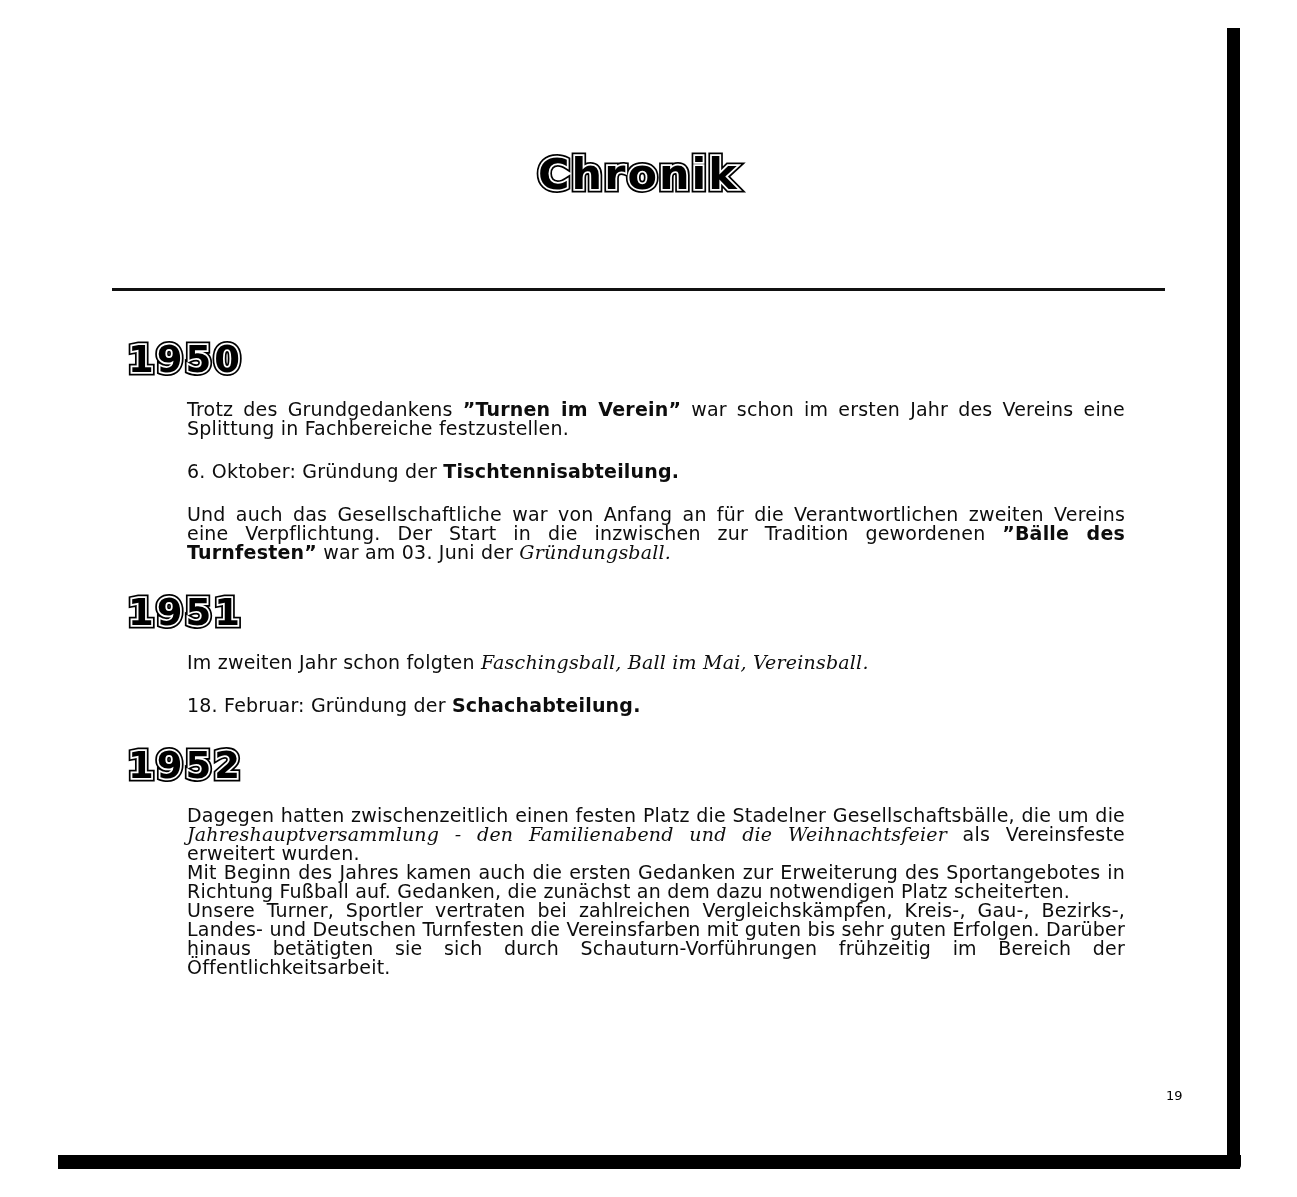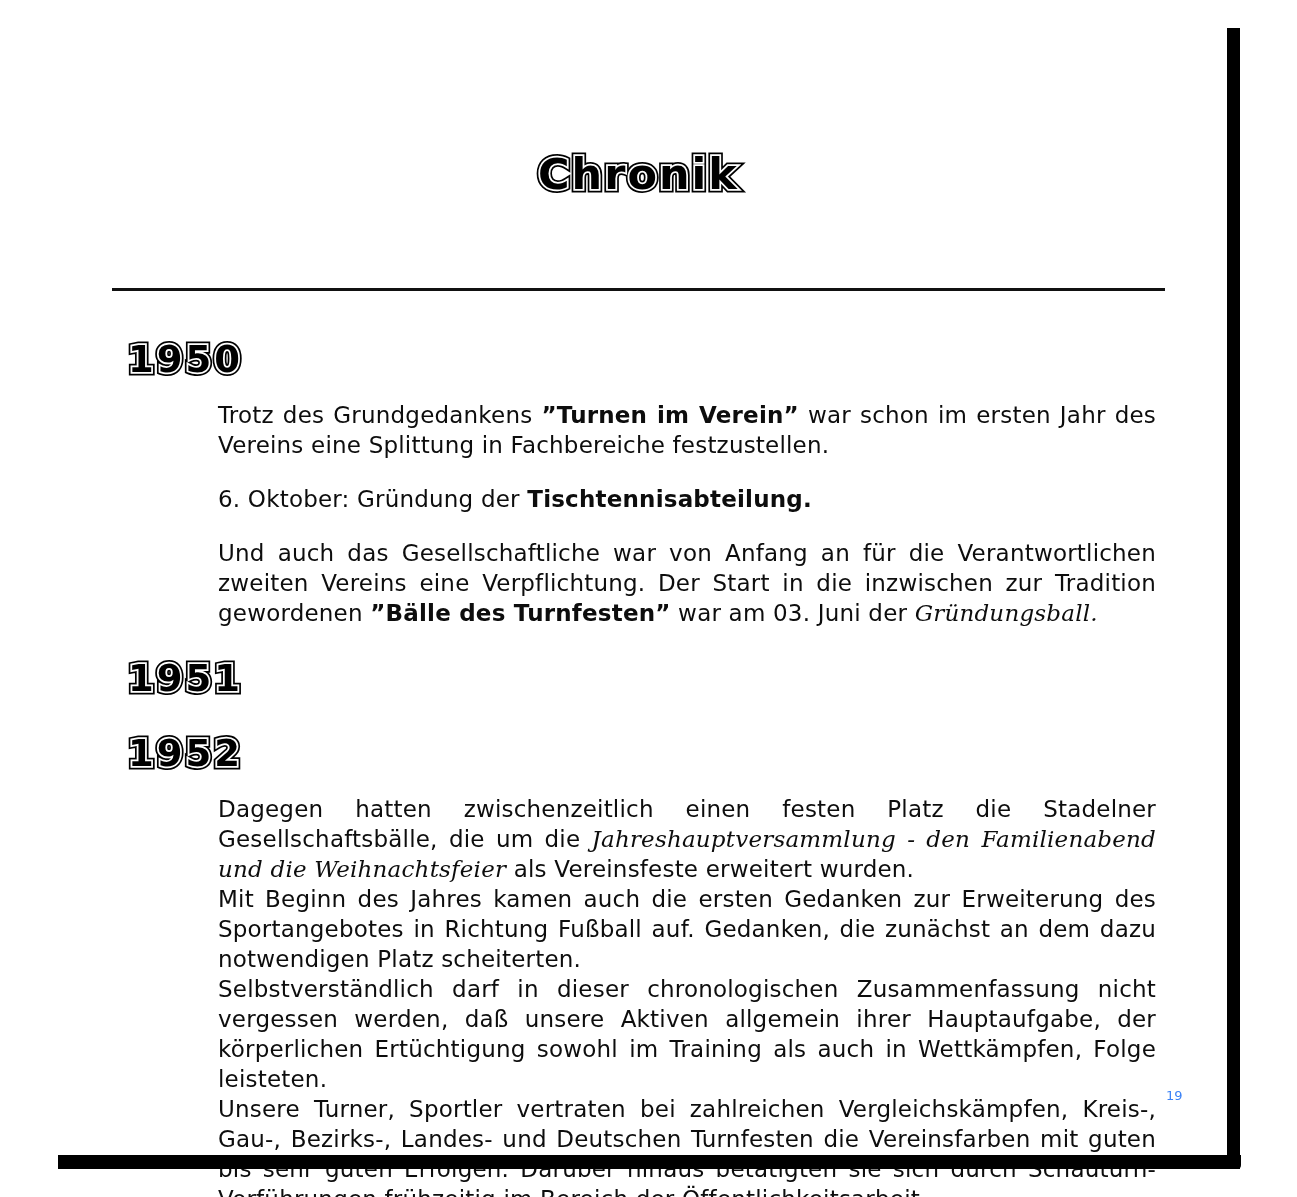--- a/index.html
+++ b/index.html
@@ -38,38 +38,38 @@
 
   .content { position:absolute; top:320px; left:112px; width:1053px; }
 
   .year-section { margin-top:27px; }
   .year-section:first-child { margin-top:8px; }
   h2.year { margin:16px; line-height:48px; height:48px; }
   h2.year .outline { font-size:37px; letter-spacing:3px; }
 
   .paras { }
   .para {
-    margin:24px 0 0 106px;
+    margin:24px 0 0 75px;
     width:938px;
-    font-size:23px;
-    line-height:30px;
+    font-size:19px;
+    line-height:19px;
     text-align:justify;
     letter-spacing:0.2px;
   }
   .paras > .para:first-child { margin-top:7px; }
   .para.tight { margin-top:0; }
   .paras > .para.tight:first-child { margin-top:4px; }
 
   .seg-n { }
   .seg-b { font-weight:bold; }
   .seg-i { font-style:italic; font-family:"DejaVu Serif", serif; }
 
   .page-number {
     position:absolute; top:1088px; left:1166px;
-    font-size:13px; color:#3b82f6;
+    font-size:13px; color:#000000;
   }
 </style>
 </head>
 <body>
 
 <div class="page">
 
   <div class="title-wrap">
     <span class="stack">
       <span class="outline back">Chronik</span>
@@ -92,31 +92,34 @@
           <p class="para"><span class="seg-n">6. Oktober: Gründung der </span><span class="seg-b">Tischtennisabteilung.</span></p>
           <p class="para"><span class="seg-n">Und auch das Gesellschaftliche war von Anfang an für die Verantwortlichen zweiten Vereins eine Verpflichtung. Der Start in die inzwischen zur Tradition gewordenen </span><span class="seg-b">”Bälle des Turnfesten”</span><span class="seg-n"> war am 03. Juni der </span><span class="seg-i">Gründungsball.</span></p>
         </div>
       </section>
       <section class="year-section">
         <h2 class="year"><span class="stack">
             <span class="outline back">1951</span>
             <span class="outline mid">1951</span>
             <span class="outline front">1951</span>
           </span></h2>
+        <div class="paras">
+          <p class="para"><span class="seg-n">Im zweiten Jahr schon folgten </span><span class="seg-i">Faschingsball, Ball im Mai, Vereinsball.</span></p>
+          <p class="para"><span class="seg-n">18. Februar: Gründung der </span><span class="seg-b">Schachabteilung.</span></p>
+        </div>
       </section>
       <section class="year-section">
         <h2 class="year"><span class="stack">
             <span class="outline back">1952</span>
             <span class="outline mid">1952</span>
             <span class="outline front">1952</span>
           </span></h2>
         <div class="paras">
           <p class="para tight"><span class="seg-n">Dagegen hatten zwischenzeitlich einen festen Platz die Stadelner Gesellschaftsbälle, die um die </span><span class="seg-i">Jahreshauptversammlung - den Familienabend und die Weihnachtsfeier</span><span class="seg-n"> als Vereinsfeste erweitert wurden.</span></p>
           <p class="para tight"><span class="seg-n">Mit Beginn des Jahres kamen auch die ersten Gedanken zur Erweiterung des Sportangebotes in Richtung Fußball auf. Gedanken, die zunächst an dem dazu notwendigen Platz scheiterten.</span></p>
-          <p class="para tight"><span class="seg-n">Selbstverständlich darf in dieser chronologischen Zusammenfassung nicht vergessen werden, daß unsere Aktiven allgemein ihrer Hauptaufgabe, der körperlichen Ertüchtigung sowohl im Training als auch in Wettkämpfen, Folge leisteten.</span></p>
           <p class="para tight"><span class="seg-n">Unsere Turner, Sportler vertraten bei zahlreichen Vergleichskämpfen, Kreis-, Gau-, Bezirks-, Landes- und Deutschen Turnfesten die Vereinsfarben mit guten bis sehr guten Erfolgen. Darüber hinaus betätigten sie sich durch Schauturn-Vorführungen frühzeitig im Bereich der Öffentlichkeitsarbeit.</span></p>
         </div>
       </section>
     </div>
 
   <div class="page-number">19</div>
 
   <div class="right-bar"></div>
   <div class="bottom-bar"></div>
 </div>

